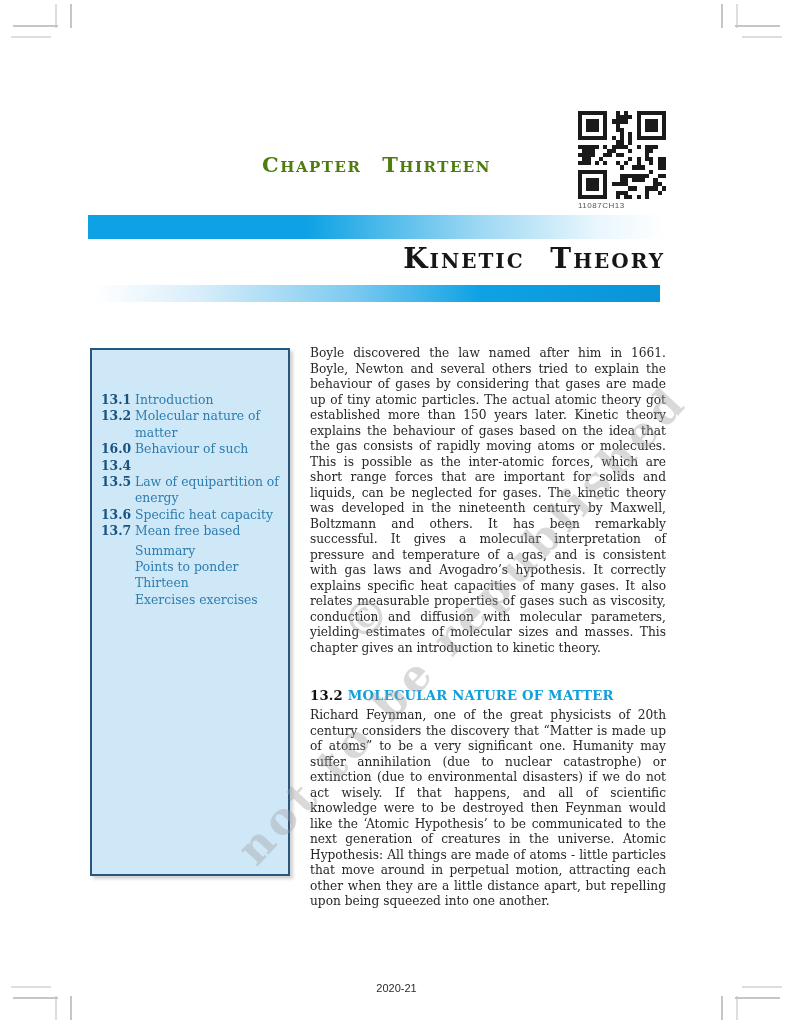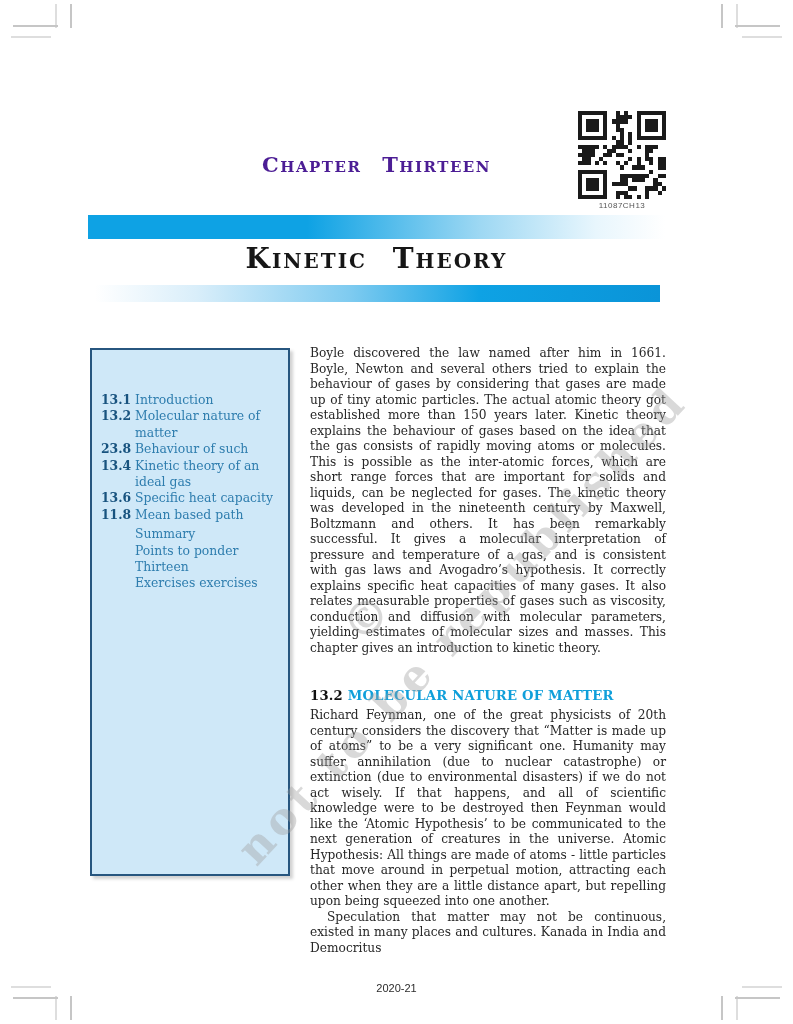--- a/index.html
+++ b/index.html
@@ -24,36 +24,36 @@
   }
   
   .mark{position:absolute;background:var(--cropmark-gray);}
   .mark.light{background:#dedede;}
   
   .chapter-label{
     position:absolute;left:88px;top:152px;width:577px;
     text-align:center;
     font-variant:small-caps;font-weight:bold;
     font-size:21px;letter-spacing:1.5px;word-spacing:12px;
-    color:#4c1d95;
+    color:#4d7c0f;
   }
   .qr{position:absolute;left:578px;top:111px;width:88px;height:88px;}
   .qr svg{display:block;}
   .qr-caption{
     position:absolute;left:578px;top:201px;width:88px;
-    text-align:center;font-family:"Liberation Sans",sans-serif;
+    font-family:"Liberation Sans",sans-serif;
     font-size:8px;color:#555;letter-spacing:.5px;
   }
   .bar-top{
     position:absolute;left:88px;top:215px;width:577px;height:24px;
     background:linear-gradient(to right,var(--accent-blue) 0%,var(--accent-blue) 38%,#9ed8f3 68%,#e8f6fd 88%,#ffffff 100%);
   }
   .page-title{
     position:absolute;left:88px;top:242px;width:577px;
-    text-align:center;
+    text-align:right;
     font-variant:small-caps;font-weight:bold;
     font-size:28px;letter-spacing:2px;word-spacing:14px;
     color:#161616;
   }
   .bar-bottom{
     position:absolute;left:95px;top:285px;width:565px;height:17px;
     background:linear-gradient(to right,#ffffff 0%,#d9eefa 18%,#7fcbf0 45%,var(--accent-blue) 68%,#0a94d8 100%);
   }
   
   .toc{
@@ -268,53 +268,55 @@
 <div class="toc">
   <div class="toc-item">
     <span class="toc-num">13.1</span>
     <span class="toc-label">Introduction</span>
   </div>
   <div class="toc-item">
     <span class="toc-num">13.2</span>
     <span class="toc-label">Molecular nature of matter</span>
   </div>
   <div class="toc-item">
-    <span class="toc-num">23.8</span>
+    <span class="toc-num">16.0</span>
     <span class="toc-label">Behaviour of such</span>
   </div>
   <div class="toc-item">
     <span class="toc-num">13.4</span>
-    <span class="toc-label">Kinetic theory of an ideal gas</span>
+  </div>
+  <div class="toc-item">
+    <span class="toc-num">13.5</span>
+    <span class="toc-label">Law of equipartition of energy</span>
   </div>
   <div class="toc-item">
     <span class="toc-num">13.6</span>
     <span class="toc-label">Specific heat capacity</span>
   </div>
   <div class="toc-item">
-    <span class="toc-num">11.8</span>
-    <span class="toc-label">Mean based path</span>
+    <span class="toc-num">13.7</span>
+    <span class="toc-label">Mean free based</span>
   </div>
   <div class="toc-extras">
     <div class="toc-extra">Summary</div>
     <div class="toc-extra">Points to ponder</div>
     <div class="toc-extra">Thirteen</div>
     <div class="toc-extra">Exercises exercises</div>
   </div>
 </div>
 
 <div class="main">
   <p class="para">Boyle discovered the law named after him in 1661. Boyle, Newton and several others tried to explain the behaviour of gases by considering that gases are made up of tiny atomic particles. The actual atomic theory got established more than 150 years later. Kinetic theory explains the behaviour of gases based on the idea that the gas consists of rapidly moving atoms or molecules. This is possible as the inter-atomic forces, which are short range forces that are important for solids and liquids, can be neglected for gases. The kinetic theory was developed in the nineteenth century by Maxwell, Boltzmann and others. It has been remarkably successful. It gives a molecular interpretation of pressure and temperature of a gas, and is consistent with gas laws and Avogadro’s hypothesis. It correctly explains specific heat capacities of many gases. It also relates measurable properties of gases such as viscosity, conduction and diffusion with molecular parameters, yielding estimates of molecular sizes and masses. This chapter gives an introduction to kinetic theory.</p>
 
   <div class="sec-head sec2">
     <span class="sec-num">13.2</span>
     <span> </span>
     <span class="sec-title">MOLECULAR NATURE OF MATTER</span>
   </div>
   <p class="para">Richard Feynman, one of the great physicists of 20th century considers the discovery that “Matter is made up of atoms” to be a very significant one. Humanity may suffer annihilation (due to nuclear catastrophe) or extinction (due to environmental disasters) if we do not act wisely. If that happens, and all of scientific knowledge were to be destroyed then Feynman would like the ‘Atomic Hypothesis’ to be communicated to the next generation of creatures in the universe. Atomic Hypothesis: All things are made of atoms - little particles that move around in perpetual motion, attracting each other when they are a little distance apart, but repelling upon being squeezed into one another.</p>
-  <p class="para indent">Speculation that matter may not be continuous, existed in many places and cultures. Kanada in India and Democritus</p>
 </div>
 
 <div class="watermark">
   <div class="wm-symbol">©</div>
   <div class="wm-text">not to be republished</div>
 </div>
 
 <div class="footer">2020-21</div>
 
 </body></html>

